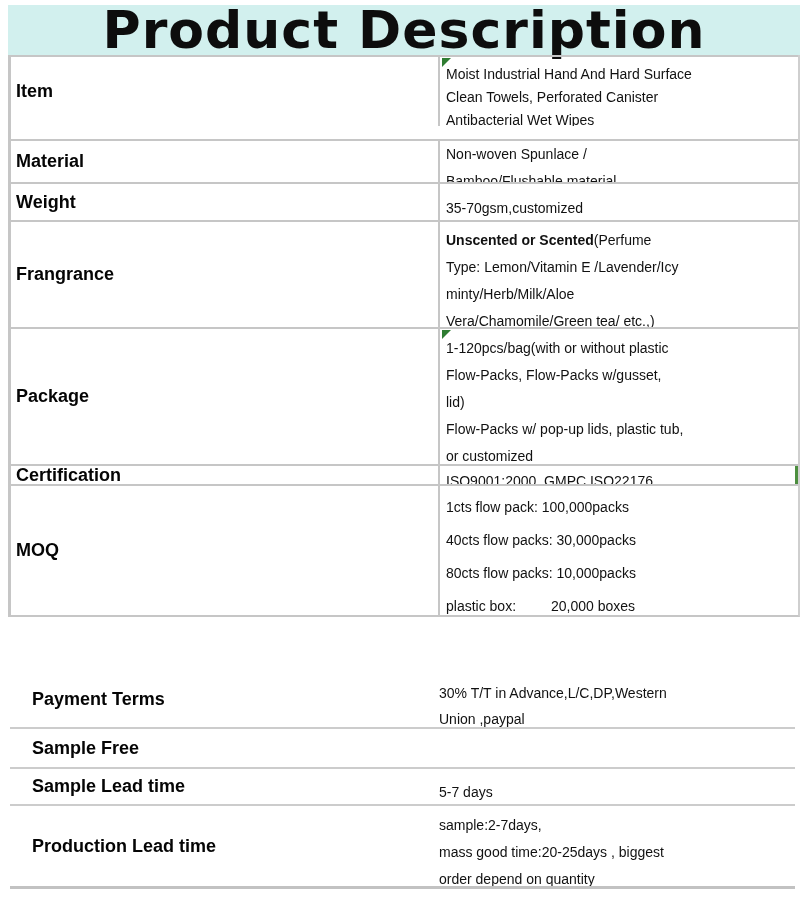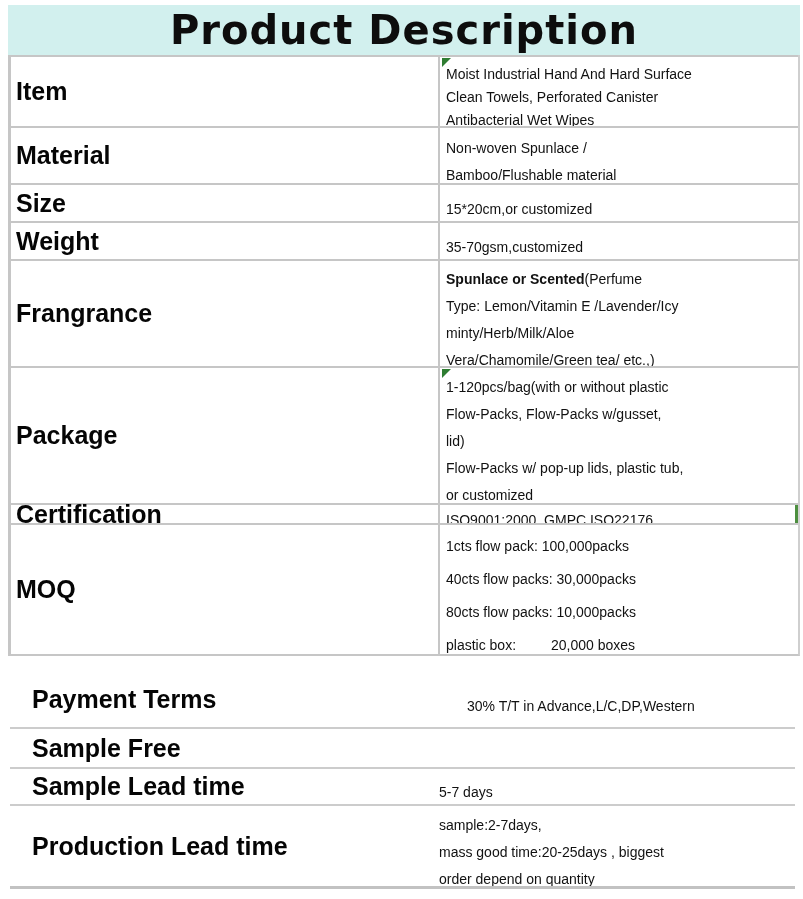--- a/index.html
+++ b/index.html
@@ -13,37 +13,37 @@
   .sheet { position:relative; width:803px; height:899px; background:#fff; }
 
   
   .title-bar {
     position:absolute; left:8px; top:5px; width:792px; height:50px;
     background:#d2f0ee;
     display:flex; align-items:center; justify-content:center;
   }
   .title-bar .title-text {
     font-family:"DejaVu Sans", sans-serif;
-    font-weight:800; font-size:40px; letter-spacing:1px; color:#0d0d0d;
+    font-weight:800; font-size:52px; letter-spacing:1px; color:#0d0d0d;
     white-space:nowrap; line-height:1;
   }
 
   
   .spec-table {
     position:absolute; left:8px; top:55px; width:792px;
     border-left:3px solid #c6c6c6;
     border-right:2px solid #cfcfcf;
     border-bottom:2px solid #c6c6c6;
   }
   .spec-row { display:flex; border-top:2px solid #c6c6c6; }
   .label-cell {
     width:427px; flex:0 0 427px;
     display:flex; align-items:center;
     padding-left:5px;
-    font-size:25px; font-weight:700; color:#050505;
+    font-size:18px; font-weight:700; color:#050505;
   }
   .value-cell {
     flex:1 1 auto;
     border-left:2px solid #c6c6c6;
     position:relative;
     display:flex; flex-direction:column; justify-content:center;
     padding:14px 2px 2px 6px;
     font-size:14px; color:#111;
     overflow:hidden;
   }
@@ -61,36 +61,36 @@
     border-right:9px solid transparent;
   }
   
   .green-edge {
     position:absolute; top:-2px; right:-2px; width:5px; height:38px;
     background:#4c8f3f;
   }
 
   
   .h-item   { height:71px; }
-  .h-mat    { height:57px; }
+  .h-mat    { height:43px;margin-top:13px; }
   .h-size   { height:38px; }
   .h-wt     { height:38px; }
   .h-frag   { height:107px; }
   .h-pkg    { height:137px; }
   .h-cert   { height:20px; }
   .h-moq    { height:131px; }
 
   
   .terms-table { position:absolute; left:10px; top:672px; width:785px; }
   .terms-row { display:flex; border-top:2px solid #cccccc; }
   .terms-row:first-child { border-top:none; }
   .terms-table { border-bottom:3px solid #c2c2c2; }
   .terms-row .label-cell { width:425px; flex:0 0 425px; padding-left:22px; }
   .terms-row .value-cell { border-left:none; padding-left:4px; }
-  .h-pay  { height:55px;gap:28px; }
+  .h-pay  { height:55px; }
   .h-free { height:40px; }
   .h-slt  { height:37px; }
   .h-plt  { height:82px; }
 </style>
 </head>
 <body>
 
 <div class="sheet">
 
   <div class="title-bar">
@@ -110,38 +110,32 @@
     </div>
 
     <div class="spec-row h-mat">
       <div class="label-cell">Material</div>
       <div class="value-cell lh27">
         <div class="vline">Non-woven Spunlace /</div>
         <div class="vline">Bamboo/Flushable material</div>
       </div>
     </div>
 
-    <div class="spec-row h-size">
-      <div class="label-cell">Size</div>
-      <div class="value-cell">
-        <div class="vline">15*20cm,or customized</div>
-      </div>
-    </div>
 
     <div class="spec-row h-wt">
       <div class="label-cell">Weight</div>
       <div class="value-cell">
         <div class="vline">35-70gsm,customized</div>
       </div>
     </div>
 
     <div class="spec-row h-frag">
       <div class="label-cell">Frangrance</div>
       <div class="value-cell lh27">
-        <div class="vline"><span class="b">Spunlace or Scented</span><span>(Perfume</span></div>
+        <div class="vline"><span class="b">Unscented or Scented</span><span>(Perfume</span></div>
         <div class="vline">Type: Lemon/Vitamin E /Lavender/Icy</div>
         <div class="vline">minty/Herb/Milk/Aloe</div>
         <div class="vline">Vera/Chamomile/Green tea/ etc.,)</div>
       </div>
     </div>
 
     <div class="spec-row h-pkg">
       <div class="label-cell">Package</div>
       <div class="value-cell lh27">
         <span class="flag"></span>
@@ -172,20 +166,21 @@
     </div>
 
   </div>
 
   <div class="terms-table">
 
     <div class="terms-row h-pay">
       <div class="label-cell">Payment Terms</div>
       <div class="value-cell lh26">
         <div class="vline">30% T/T in Advance,L/C,DP,Western</div>
+        <div class="vline">Union ,paypal</div>
       </div>
     </div>
 
     <div class="terms-row h-free">
       <div class="label-cell">Sample Free</div>
     </div>
 
     <div class="terms-row h-slt">
       <div class="label-cell">Sample Lead time</div>
       <div class="value-cell">

